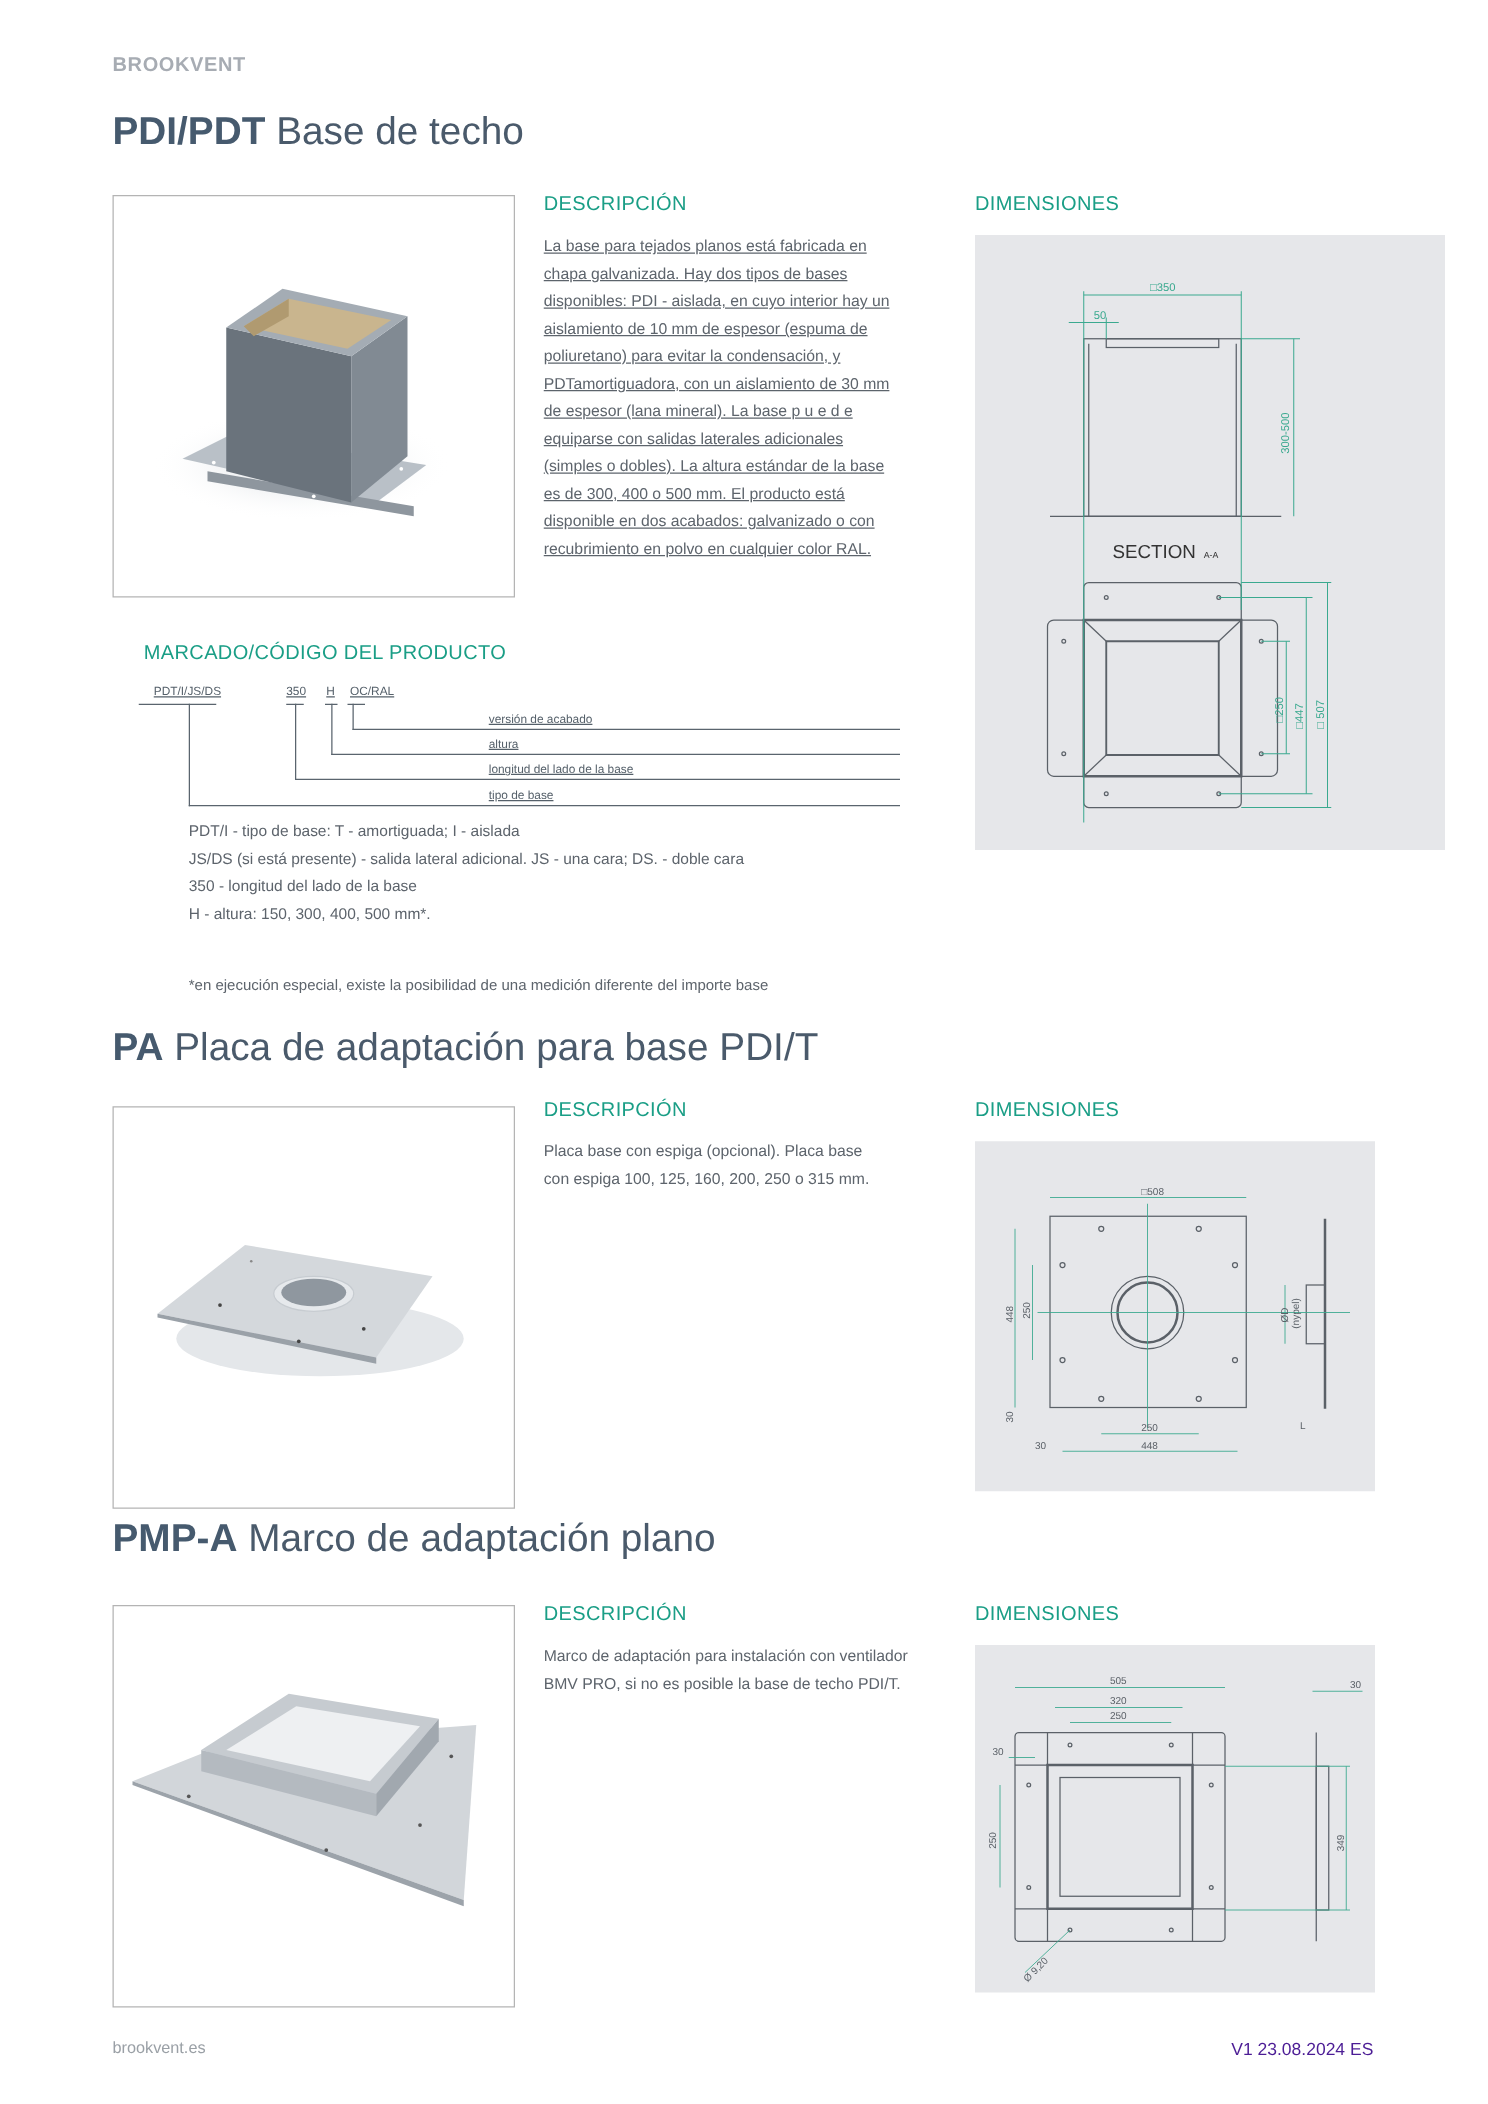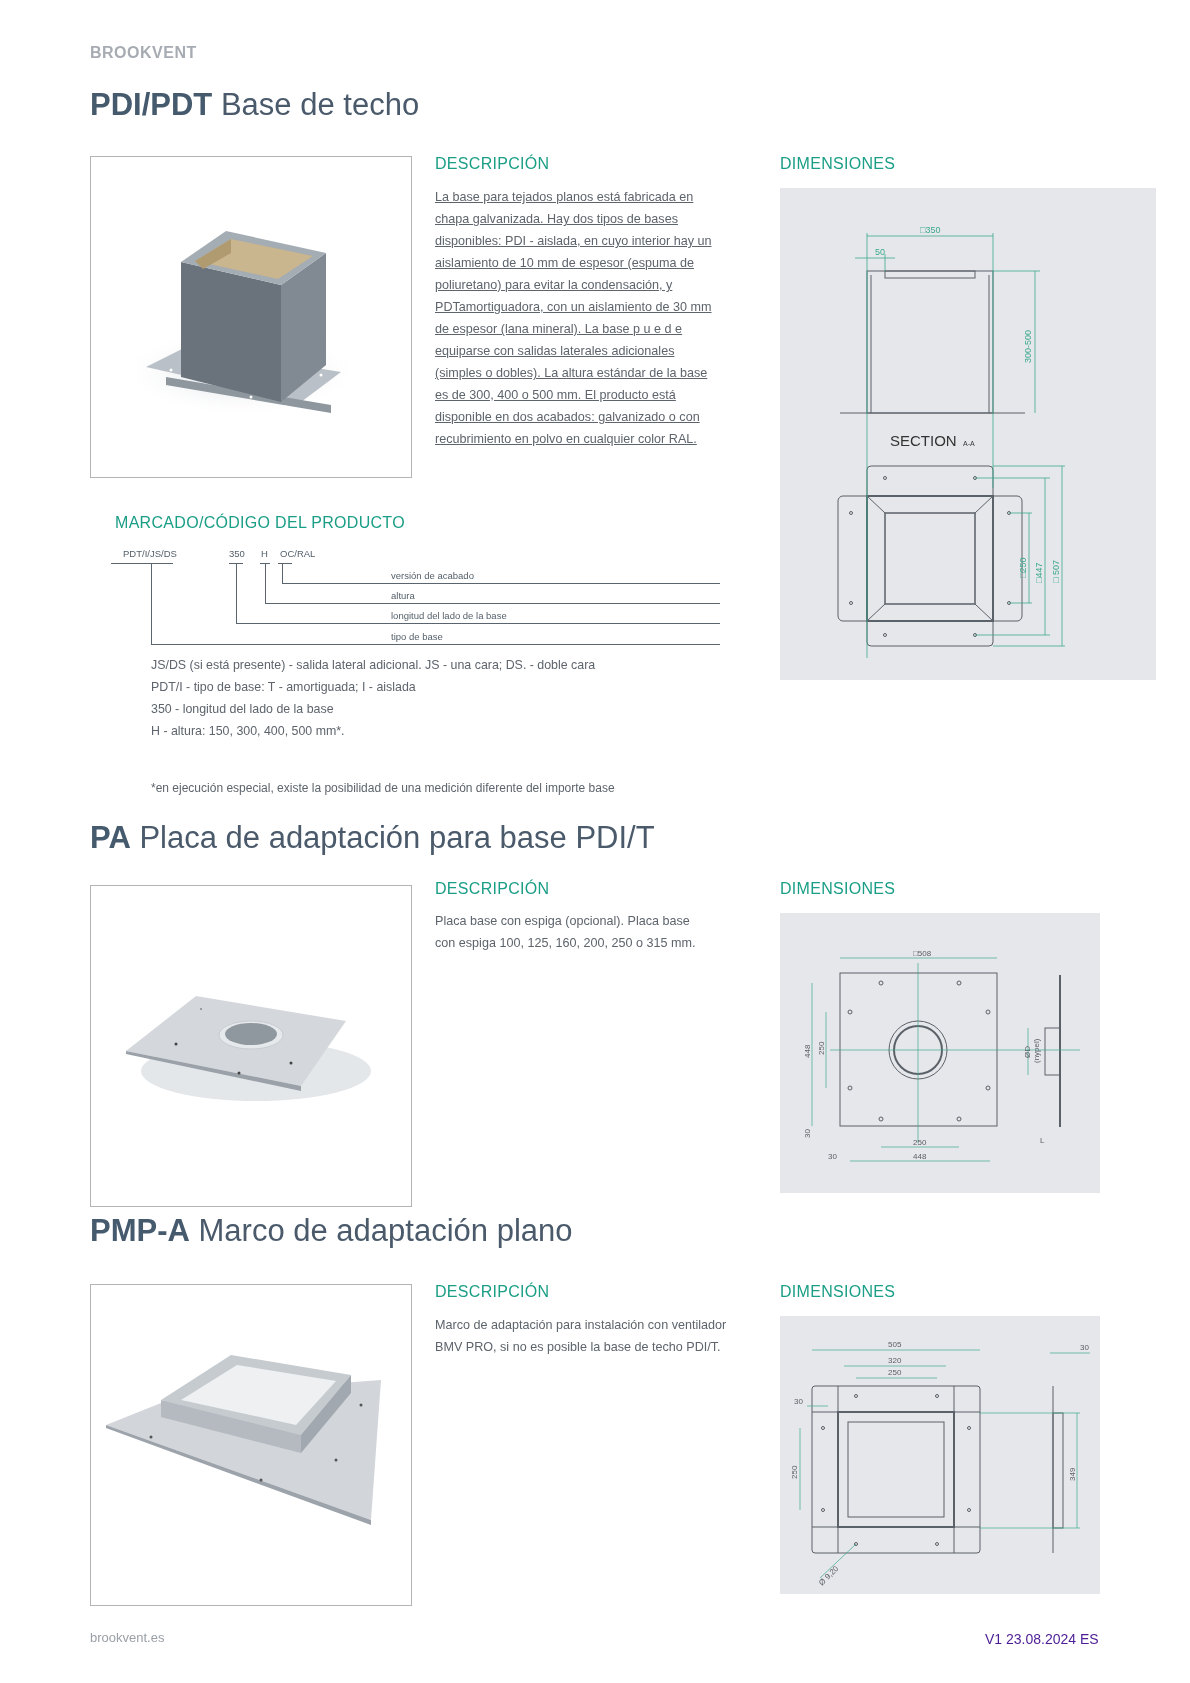--- a/index.html
+++ b/index.html
@@ -5,21 +5,21 @@
   html,body{margin:0;padding:0;background:#fff;}
   body{width:1190px;height:1683px;position:relative;overflow:hidden;font-family:"Liberation Sans","DejaVu Sans",sans-serif;color:#555d66;}
   .abs{position:absolute;}
   .brand{left:90px;top:44px;font-weight:bold;font-size:16px;letter-spacing:0.5px;color:#a7acb3;}
   .title{left:90px;font-size:31px;color:#4a5a6b;white-space:nowrap;}
   .title b{font-weight:bold;color:#465a6e;}
   .h-green{font-size:16px;color:#1a9e86;letter-spacing:0.3px;}
   .body-text{font-size:12.6px;line-height:22px;color:#5d646c;}
   .imgbox{border:1px solid #b4b4b4;background:#fff;}
   .panel{background:#e6e7ea;}
-  .code-lbl{font-size:9.5px;color:#55606a;}
+  .code-lbl{font-size:9.5px;color:#55606a;text-decoration:underline;}
   .ln{background:#5a646e;}
   .legend{font-size:12.4px;color:#5d646c;line-height:22px;}
   .footer{font-size:13px;color:#9aa0a6;}
   .footer-r{font-size:14px;color:#4c1d95;}
   svg text{font-family:"Liberation Sans",sans-serif;}
 </style>
 </head>
 <body>
 
 <div class="abs brand">BROOKVENT</div>
@@ -142,22 +142,22 @@
   <div class="abs ln" style="left:126px;top:15px;width:1px;height:61px;"></div>
   <div class="abs ln" style="left:126px;top:75px;width:484px;height:1px;"></div>
   <div class="abs ln" style="left:41px;top:15px;width:1px;height:82px;"></div>
   <div class="abs ln" style="left:41px;top:96px;width:569px;height:1px;"></div>
   <span class="abs code-lbl" style="left:281px;top:22px;">versión de acabado</span>
   <span class="abs code-lbl" style="left:281px;top:42px;">altura</span>
   <span class="abs code-lbl" style="left:281px;top:62px;">longitud del lado de la base</span>
   <span class="abs code-lbl" style="left:281px;top:83px;">tipo de base</span>
 </div>
 <div class="abs legend" style="left:151px;top:654px;">
+  <div>PDT/I - tipo de base: T - amortiguada; I - aislada</div>
   <div>JS/DS (si está presente) - salida lateral adicional. JS - una cara; DS. - doble cara</div>
-  <div>PDT/I - tipo de base: T - amortiguada; I - aislada</div>
   <div>350 - longitud del lado de la base</div>
   <div>H - altura: 150, 300, 400, 500 mm*.</div>
 </div>
 <div class="abs legend" style="left:151px;top:777px;font-size:12px;">*en ejecución especial, existe la posibilidad de una medición diferente del importe base</div>
 
 <div class="abs title" style="top:820px;">
   <b>PA</b>
   <span>Placa de adaptación para base PDI/T</span>
 </div>
 

